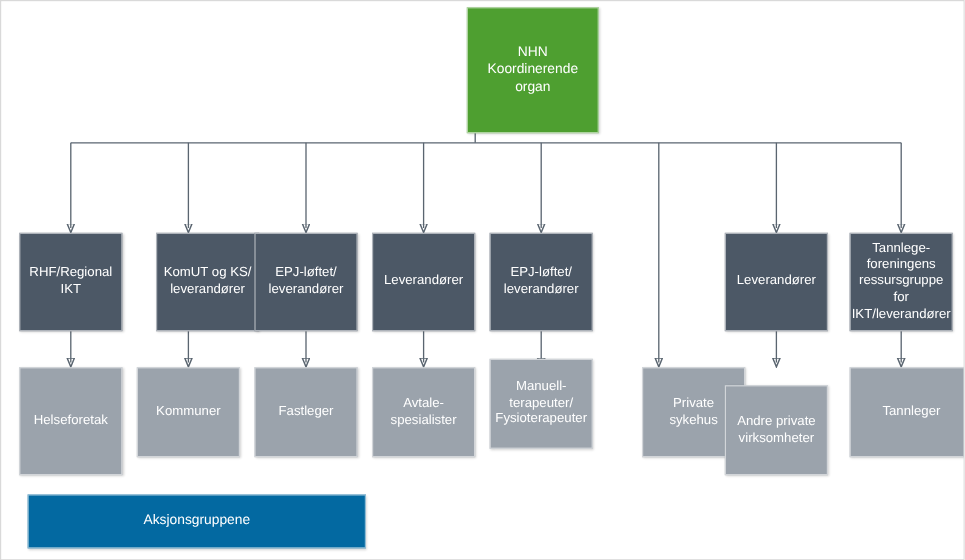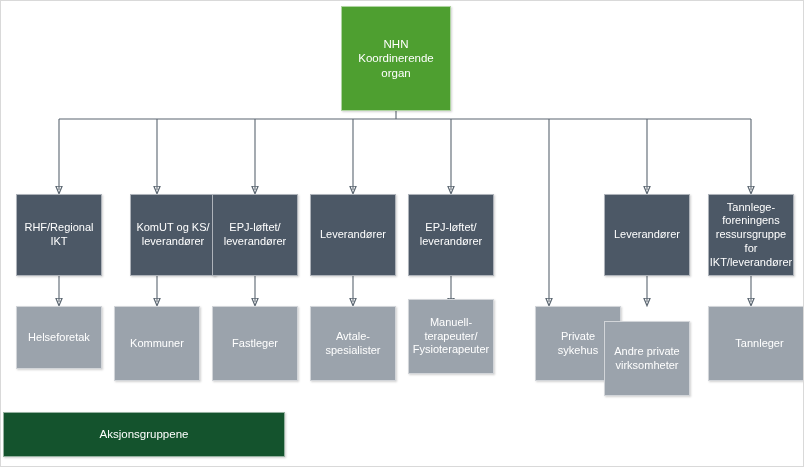--- a/index.html
+++ b/index.html
@@ -27,20 +27,21 @@
     color: #ffffff;
     line-height: 1.25;
     white-space: pre-line;
     padding: 2px 4px;
     border: 1px solid rgba(255,255,255,0.55);
     box-shadow: 1px 1px 2px rgba(0,0,0,0.18);
   }
   .node.green {
     background: #4E9F30;
     font-size: 11.5px;
+    margin-left: 48px;
   }
   .node.dark {
     background: #4C5866;
     font-size: 11px;
   }
   .node.light {
     background: #9BA3AC;
     font-size: 11px;
   }
   .node.banner {
@@ -111,28 +112,28 @@
 leverandører</div>
   <div class="node dark" style="left: 309px; top: 193px; width: 86px; height: 82px;">Leverandører</div>
   <div class="node dark" style="left: 407px; top: 193px; width: 86px; height: 82px;">EPJ-løftet/
 leverandører</div>
   <div class="node dark" style="left: 603px; top: 193px; width: 86px; height: 82px;">Leverandører</div>
   <div class="node dark" style="left: 707px; top: 193px; width: 86px; height: 82px;">Tannlege-
 foreningens
 ressursgruppe for
 IKT/leverandører</div>
 
-  <div class="node light" style="left: 15px; top: 305px; width: 86px; height: 63px;">Helseforetak</div>
+  <div class="node light" style="left: 15px; top: 305px; width: 86px; height: 90px;">Helseforetak</div>
   <div class="node light" style="left: 113px; top: 305px; width: 86px; height: 75px;">Kommuner</div>
   <div class="node light" style="left: 211px; top: 305px; width: 86px; height: 75px;">Fastleger</div>
   <div class="node light" style="left: 309px; top: 305px; width: 86px; height: 75px;">Avtale-
 spesialister</div>
   <div class="node light" style="left: 407px; top: 298px; width: 86px; height: 75px;">Manuell-
 terapeuter/
 Fysioterapeuter</div>
   <div class="node light" style="left: 505px; top: 305px; width: 86px; height: 75px; margin-left: 29px;">Private sykehus</div>
   <div class="node light" style="left: 603px; top: 320px; width: 86px; height: 75px;">Andre private
 virksomheter</div>
   <div class="node light" style="left: 707px; top: 305px; width: 103px; height: 75px;">Tannleger</div>
 
-  <div class="node banner" style="left: 2px; top: 411px; width: 282px; height: 45px; background: #14532d;">Aksjonsgruppene</div>
+  <div class="node banner" style="left: 22px; top: 411px; width: 282px; height: 45px; background: #0369a1;">Aksjonsgruppene</div>
 
 </div>
 
 </body></html>

